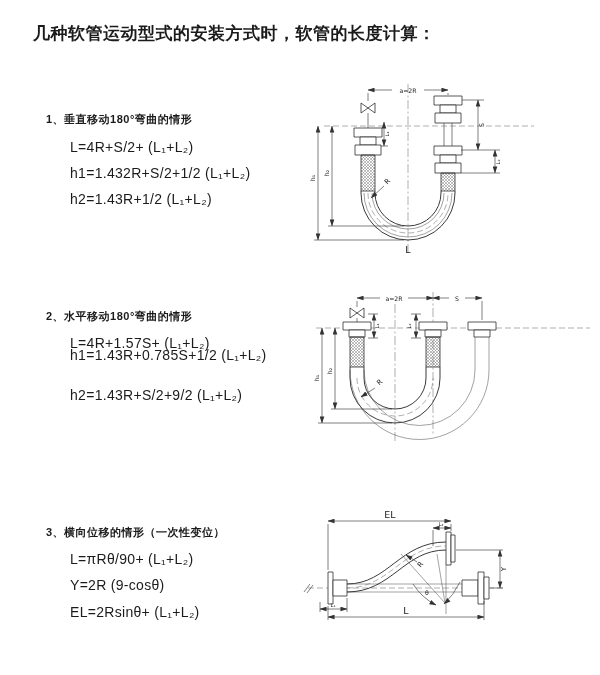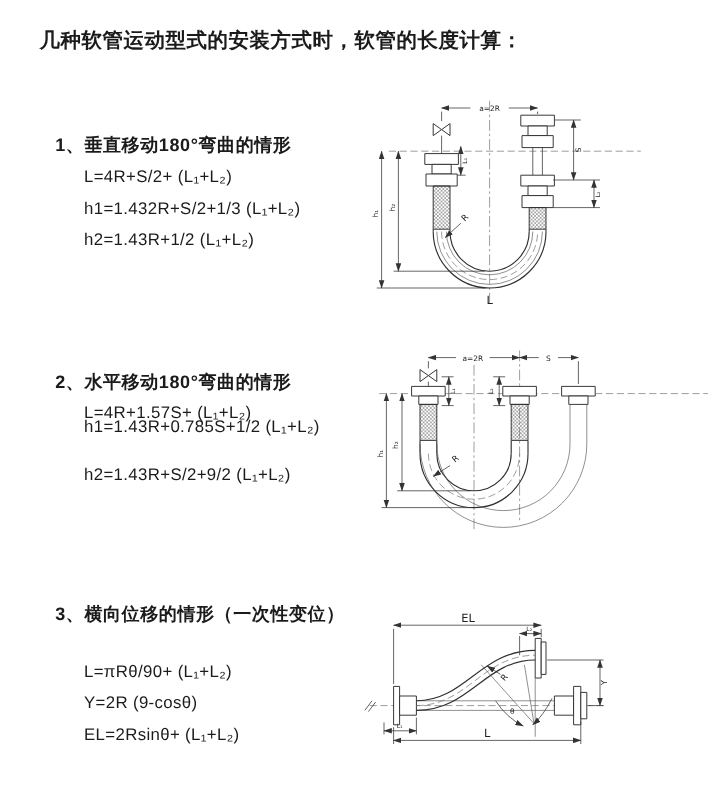--- a/index.html
+++ b/index.html
@@ -4,21 +4,21 @@
 <style>
   html,body{margin:0;padding:0;}
   body{
     width:600px;height:675px;background:#ffffff;position:relative;overflow:hidden;
     font-family:"Liberation Sans","DejaVu Sans",sans-serif;color:#1b1b1b;
   }
   .doc-title{
     position:absolute;left:33px;top:22px;font-size:17px;font-weight:bold;letter-spacing:0.5px;
   }
   .sec-heading{
-    position:absolute;left:46px;font-size:15px;font-weight:bold;letter-spacing:0.5px;white-space:nowrap;
+    position:absolute;left:46px;font-size:11px;font-weight:bold;letter-spacing:0.5px;white-space:nowrap;
   }
   .formula{
     position:absolute;left:70px;font-size:14px;font-weight:400;letter-spacing:0.3px;white-space:nowrap;
   }
   svg{position:absolute;overflow:visible;}
   svg line,svg path,svg rect,svg polygon{vector-effect:non-scaling-stroke;}
   .thin{stroke:#3a3a3a;stroke-width:0.65;fill:none;}
   .wall{stroke:#2f2f2f;stroke-width:0.95;fill:none;}
   .ghost{stroke:#555;stroke-width:0.55;fill:none;}
   .cl{stroke:#787878;stroke-width:0.6;fill:none;stroke-dasharray:9 2.5 2 2.5;}
@@ -29,29 +29,29 @@
   .f5{font-size:5px;}.f6{font-size:6.2px;}.f7{font-size:7px;}.f9{font-size:9.5px;}
   .mid{text-anchor:middle;}
 </style>
 </head>
 <body>
 
 <div class="doc-title">几种软管运动型式的安装方式时，软管的长度计算：</div>
 
 <div class="sec-heading" style="top:112px">1、垂直移动180°弯曲的情形</div>
 <div class="formula" style="top:139px">L=4R+S/2+ (L₁+L₂)</div>
-<div class="formula" style="top:165px">h1=1.432R+S/2+1/3 (L₁+L₂)</div>
+<div class="formula" style="top:165px">h1=1.432R+S/2+1/2 (L₁+L₂)</div>
 <div class="formula" style="top:191px">h2=1.43R+1/2 (L₁+L₂)</div>
 
 <div class="sec-heading" style="top:309px">2、水平移动180°弯曲的情形</div>
 <div class="formula" style="top:335px">L=4R+1.57S+ (L₁+L₂)</div>
 <div class="formula" style="top:347px">h1=1.43R+0.785S+1/2 (L₁+L₂)</div>
 <div class="formula" style="top:387px">h2=1.43R+S/2+9/2 (L₁+L₂)</div>
 
-<div class="sec-heading" style="top:503px">3、横向位移的情形（一次性变位）</div>
+<div class="sec-heading" style="top:525px">3、横向位移的情形（一次性变位）</div>
 <div class="formula" style="top:551px">L=πRθ/90+ (L₁+L₂)</div>
 <div class="formula" style="top:577px">Y=2R (9-cosθ)</div>
 <div class="formula" style="top:604px">EL=2Rsinθ+ (L₁+L₂)</div>
 
 <svg style="left:308px;top:78px" width="290" height="180" viewBox="0 0 290 180">
   <defs>
     <marker id="a1" viewBox="0 0 6 4" refX="5.6" refY="2" markerWidth="7" markerHeight="5" orient="auto-start-reverse" markerUnits="userSpaceOnUse">
         <path d="M0,0 L6,2 L0,4 z" fill="#333"></path>
       </marker>
     <pattern id="b1" width="3" height="3" patternUnits="userSpaceOnUse">

